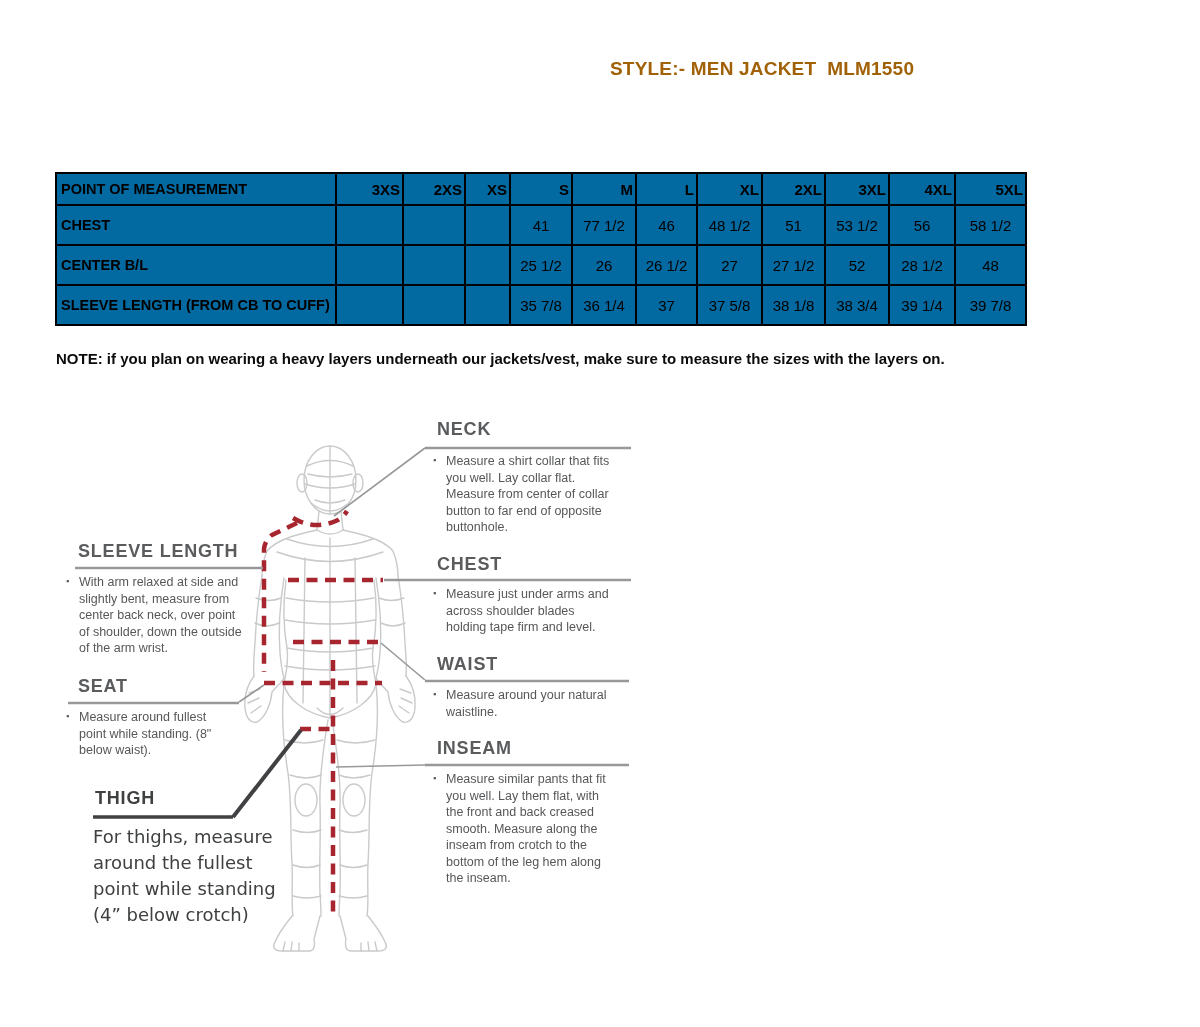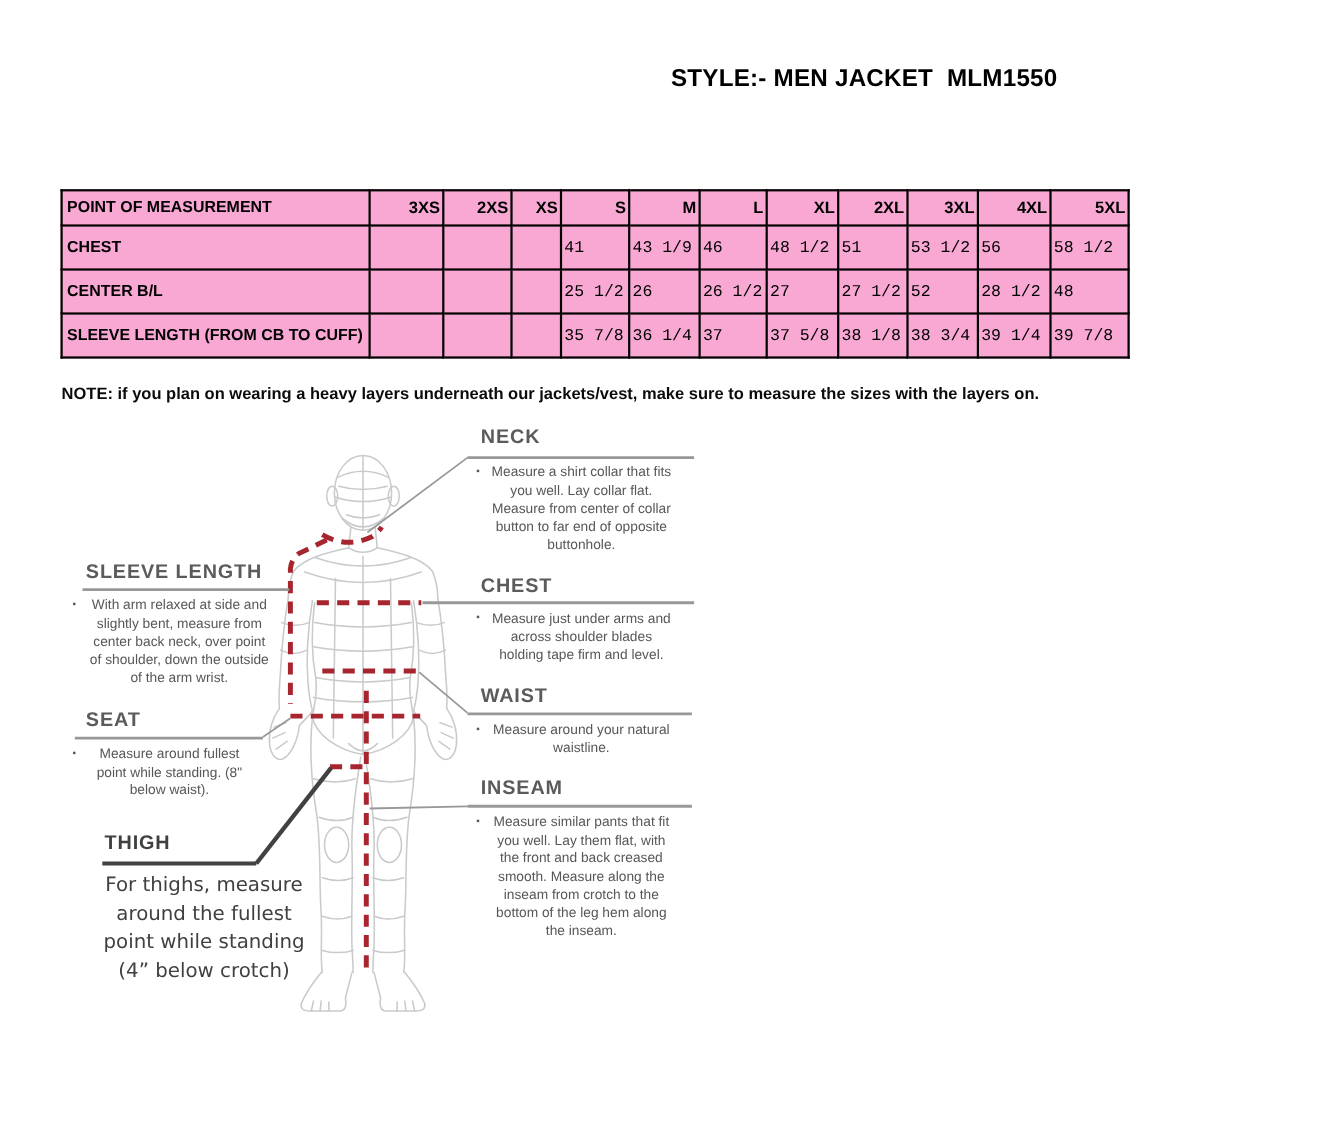--- a/index.html
+++ b/index.html
@@ -1,45 +1,45 @@
 <!DOCTYPE html>
 <html><head>
 <meta charset="utf-8">
 <style>
   html,body{margin:0;padding:0;}
   body{
     width:1200px;height:1027px;background:#ffffff;position:relative;
     font-family:"Liberation Sans",sans-serif;color:#000;overflow:hidden;
   }
   .page-title{
-    position:absolute;left:610px;top:58px;font-size:22px;font-weight:bold;
-    letter-spacing:.2px;color:#000000;white-space:pre;
+    position:absolute;left:610px;top:58px;font-size:19px;font-weight:bold;
+    letter-spacing:.2px;color:#a16207;white-space:pre;
   }
   
   table.size-chart{
     position:absolute;left:55px;top:172px;width:970px;
-    border-collapse:collapse;table-layout:fixed;background:#f9a8d4;
+    border-collapse:collapse;table-layout:fixed;background:#0369a1;
   }
   table.size-chart th,table.size-chart td{
     border:2.5px solid #000;font-size:15px;padding:0 2px;
     overflow:hidden;white-space:nowrap;
   }
   table.size-chart thead th{height:30px;font-weight:bold;text-align:right;}
   table.size-chart thead th.pom{text-align:left;padding-left:4px;font-size:14.5px;}
   table.size-chart tbody th{
     height:38px;font-weight:bold;text-align:left;padding-left:4px;font-size:14.5px;
   }
-  table.size-chart tbody td{height:38px;font-weight:normal;font-family:Liberation Mono, monospace;}
+  table.size-chart tbody td{height:38px;text-align:center;font-weight:normal;}
   
   .note{
     position:absolute;left:56px;top:350px;width:1000px;
     font-size:15px;font-weight:bold;color:#0b0b0b;
   }
   
-  .diagram{position:absolute;left:55px;top:376px;width:580px;height:560px;text-align:center;}
+  .diagram{position:absolute;left:55px;top:408px;width:580px;height:560px;}
   .diagram svg{position:absolute;left:0;top:0;}
   .sec-label{
     position:absolute;font-size:18px;font-weight:bold;letter-spacing:.8px;
     color:#5a5b5d;white-space:nowrap;
   }
   .sec-desc{
     position:absolute;font-size:12.5px;line-height:1.32;color:#565759;
     padding-left:13px;
   }
   .sec-desc .bullet{
@@ -88,21 +88,21 @@
       <th>5XL</th>
     </tr>
   </thead>
   <tbody>
     <tr>
       <th>CHEST</th>
       <td></td>
       <td></td>
       <td></td>
       <td>41</td>
-      <td>43 1/9</td>
+      <td>77 1/2</td>
       <td>46</td>
       <td>48 1/2</td>
       <td>51</td>
       <td>53 1/2</td>
       <td>56</td>
       <td>58 1/2</td>
     </tr>
     <tr>
       <th>CENTER B/L</th>
       <td></td>

